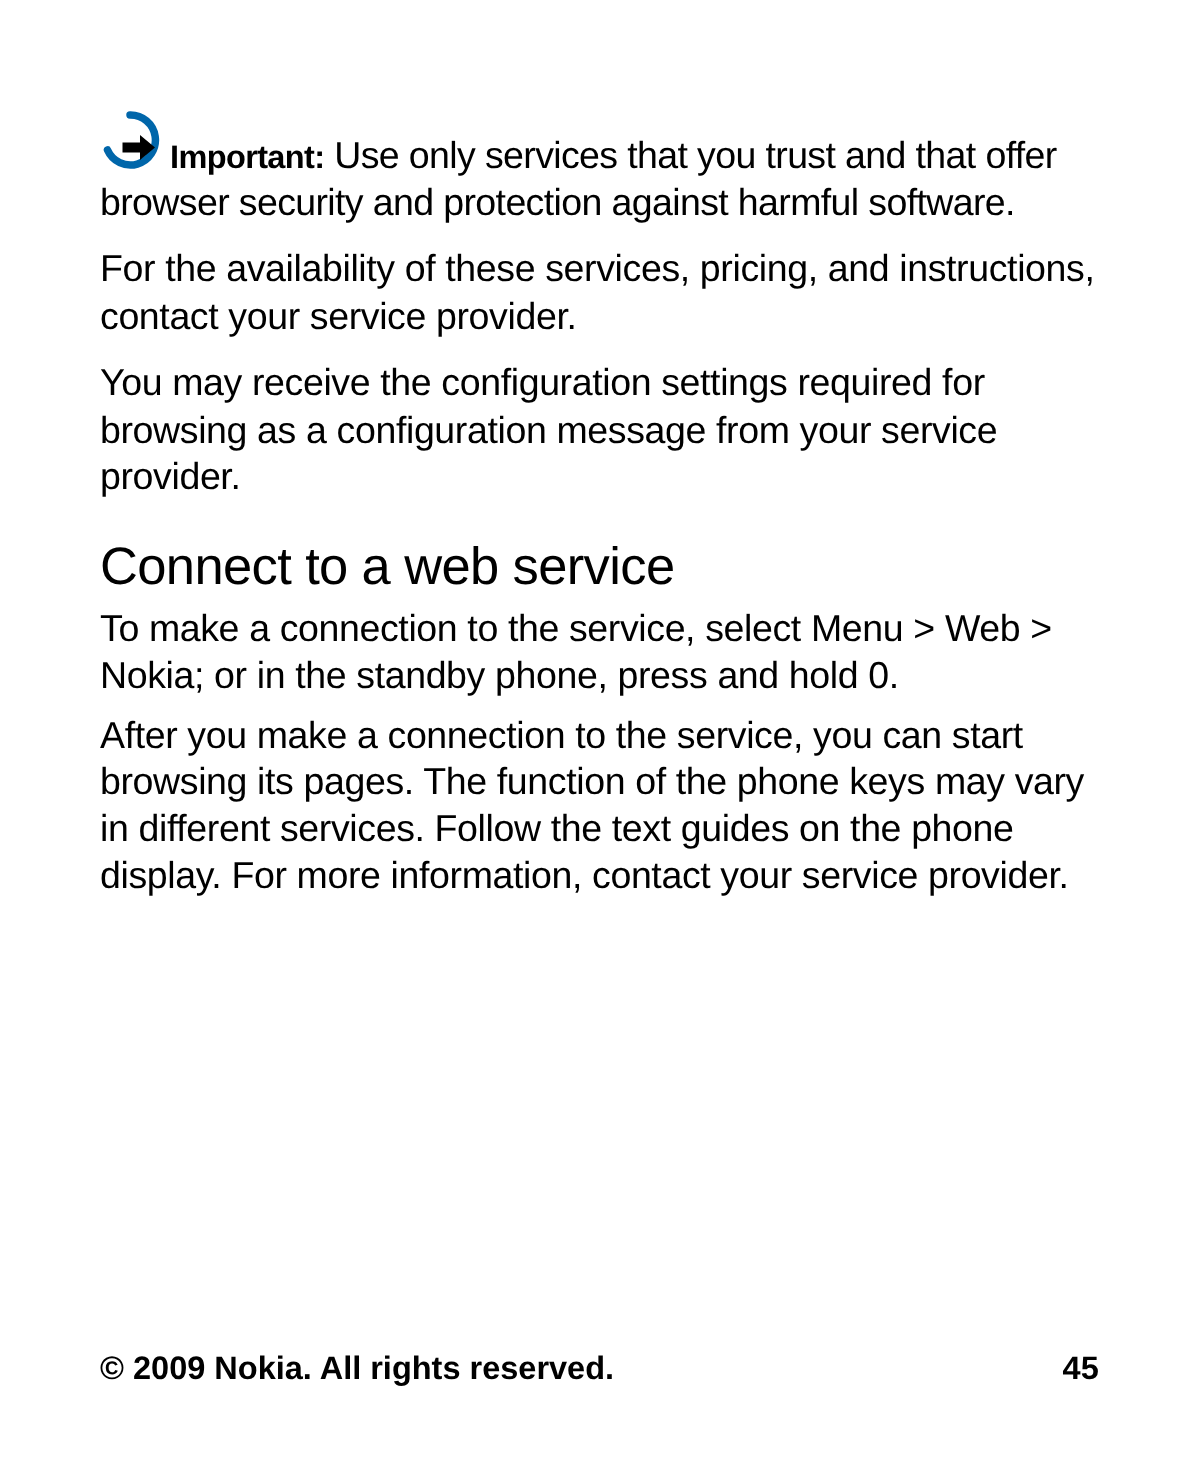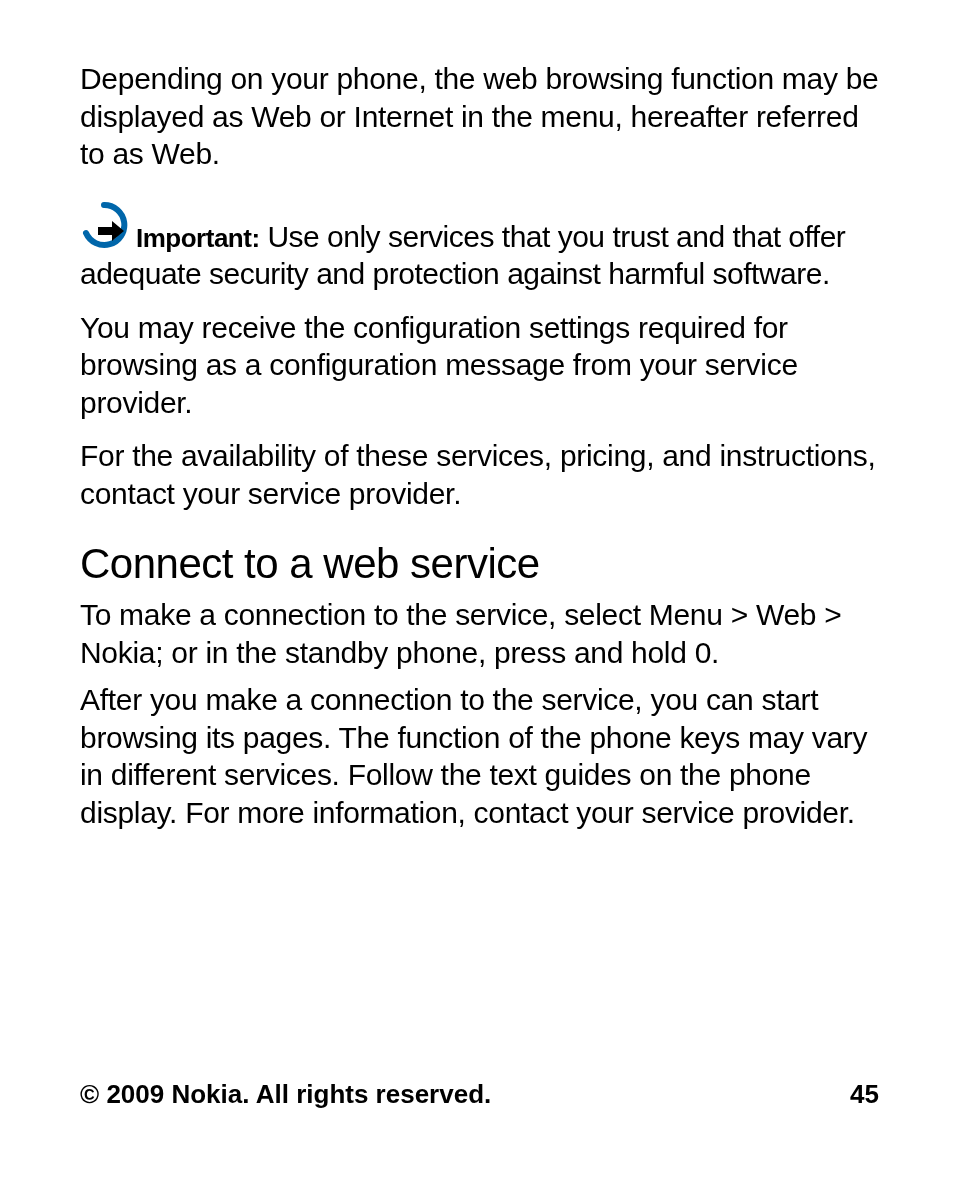--- a/index.html
+++ b/index.html
@@ -75,33 +75,32 @@
     }
     .page-num {
       font-size: 26px;
       font-weight: bold;
     }
   </style>
 </head>
 <body>
 
 <div class="content">
-  <p class="para">Depending on your phone, the web browsing function may be displayed as Web or Internet in the menu, hereafter referred to as Web.</p>
 
   <p class="important-block important-text">
     <span class="important-icon">
       <svg width="52" height="48" viewBox="0 0 52 48">
         <path d="M 24 4 A 20 20 0 1 1 6 32" fill="none" stroke="#0066aa" stroke-width="6" stroke-linecap="round"></path>
         <path d="M 18 26 L 32 26 L 32 20 L 44 30 L 32 40 L 32 34 L 18 34 Z" fill="#000000"></path>
       </svg>
-    </span><span class="important-label">Important:</span> <span>Use only services that you trust and that offer adequate security and protection against harmful software.</span>
+    </span><span class="important-label">Important:</span> <span>Use only services that you trust and that offer browser security and protection against harmful software.</span>
   </p>
 
+  <p class="para">For the availability of these services, pricing, and instructions, contact your service provider.</p>
   <p class="para">You may receive the configuration settings required for browsing as a configuration message from your service provider.</p>
-  <p class="para">For the availability of these services, pricing, and instructions, contact your service provider.</p>
 
   <h2 class="heading">Connect to a web service</h2>
 
   <p class="connect-para"><span>To make a connection to the service, select </span><span class="bold">Menu</span><span> &gt; </span><span class="bold">Web</span><span> &gt; </span><span class="bold">Nokia</span><span>; or in the standby phone, press and hold </span><span class="bold">0</span><span>.</span></p>
 
   <p class="para">After you make a connection to the service, you can start browsing its pages. The function of the phone keys may vary in different services. Follow the text guides on the phone display. For more information, contact your service provider.</p>
 </div>
 
 <div class="footer">
   <span class="copyright">© 2009 Nokia. All rights reserved.</span>

